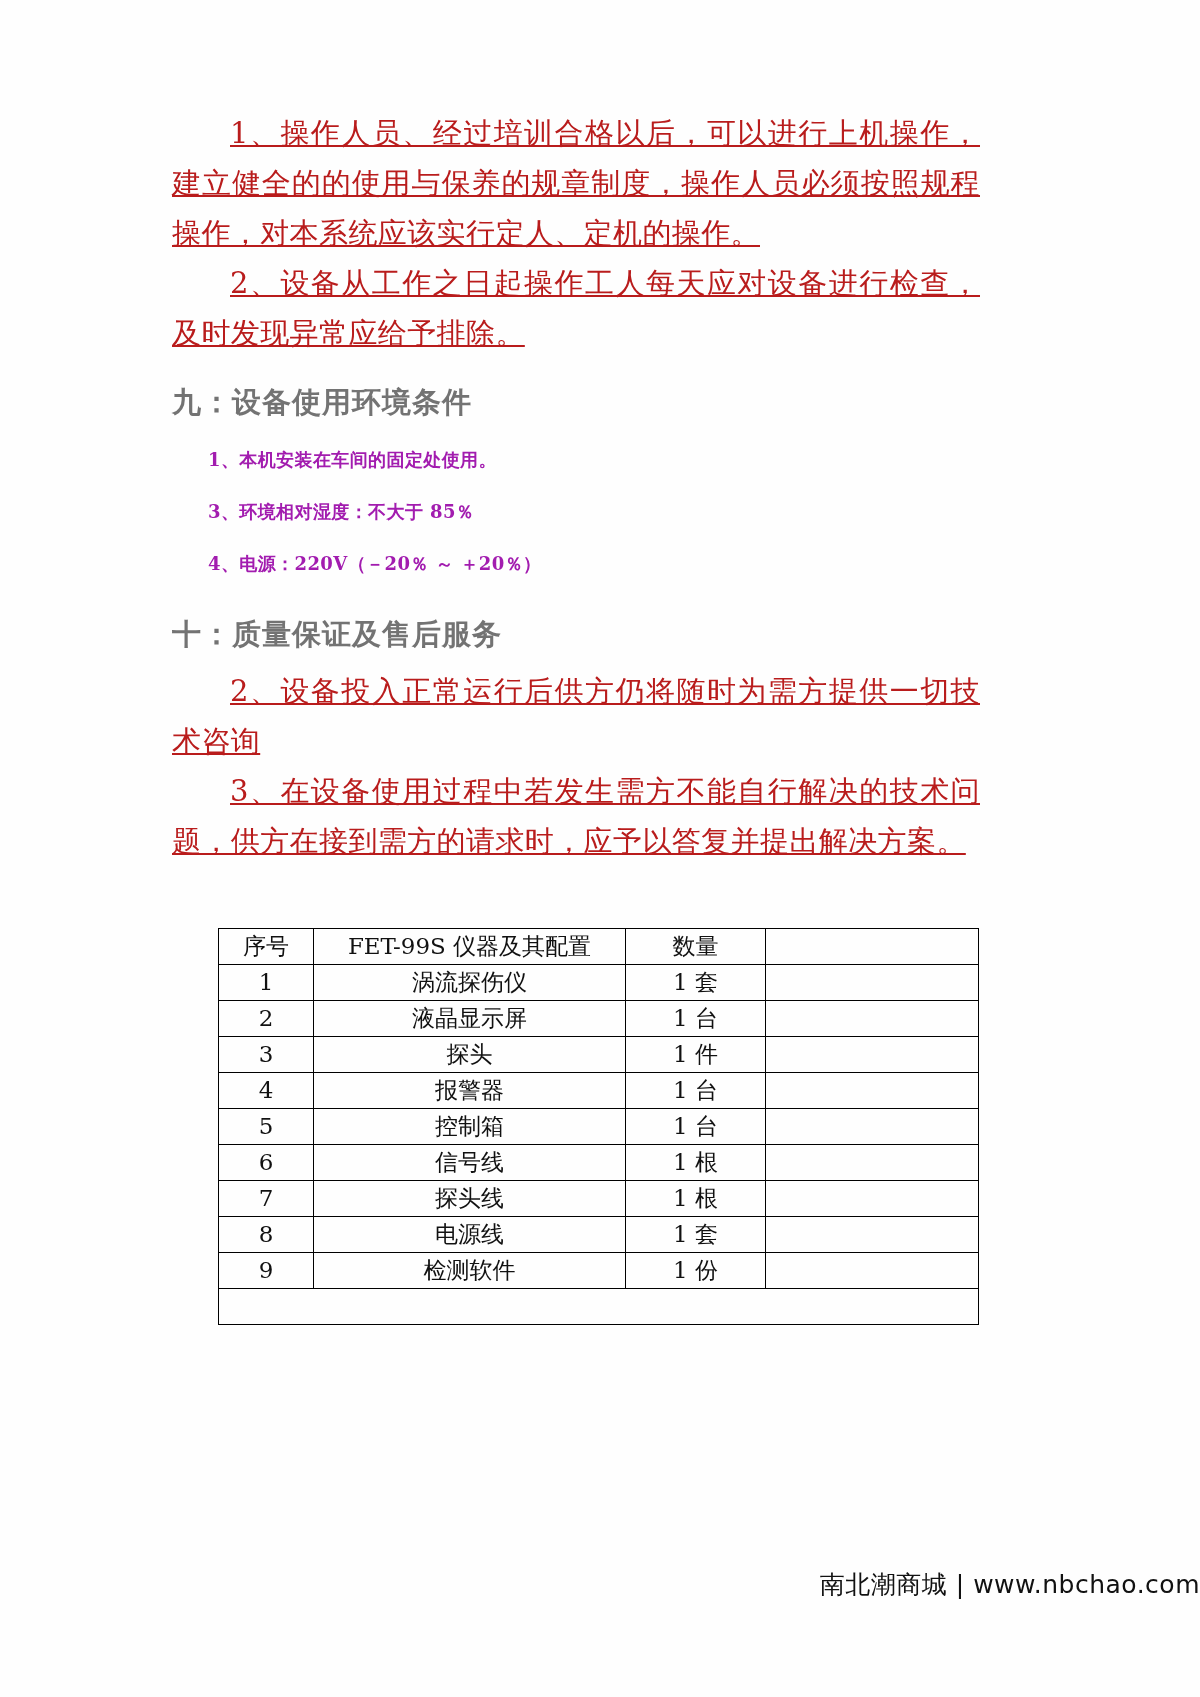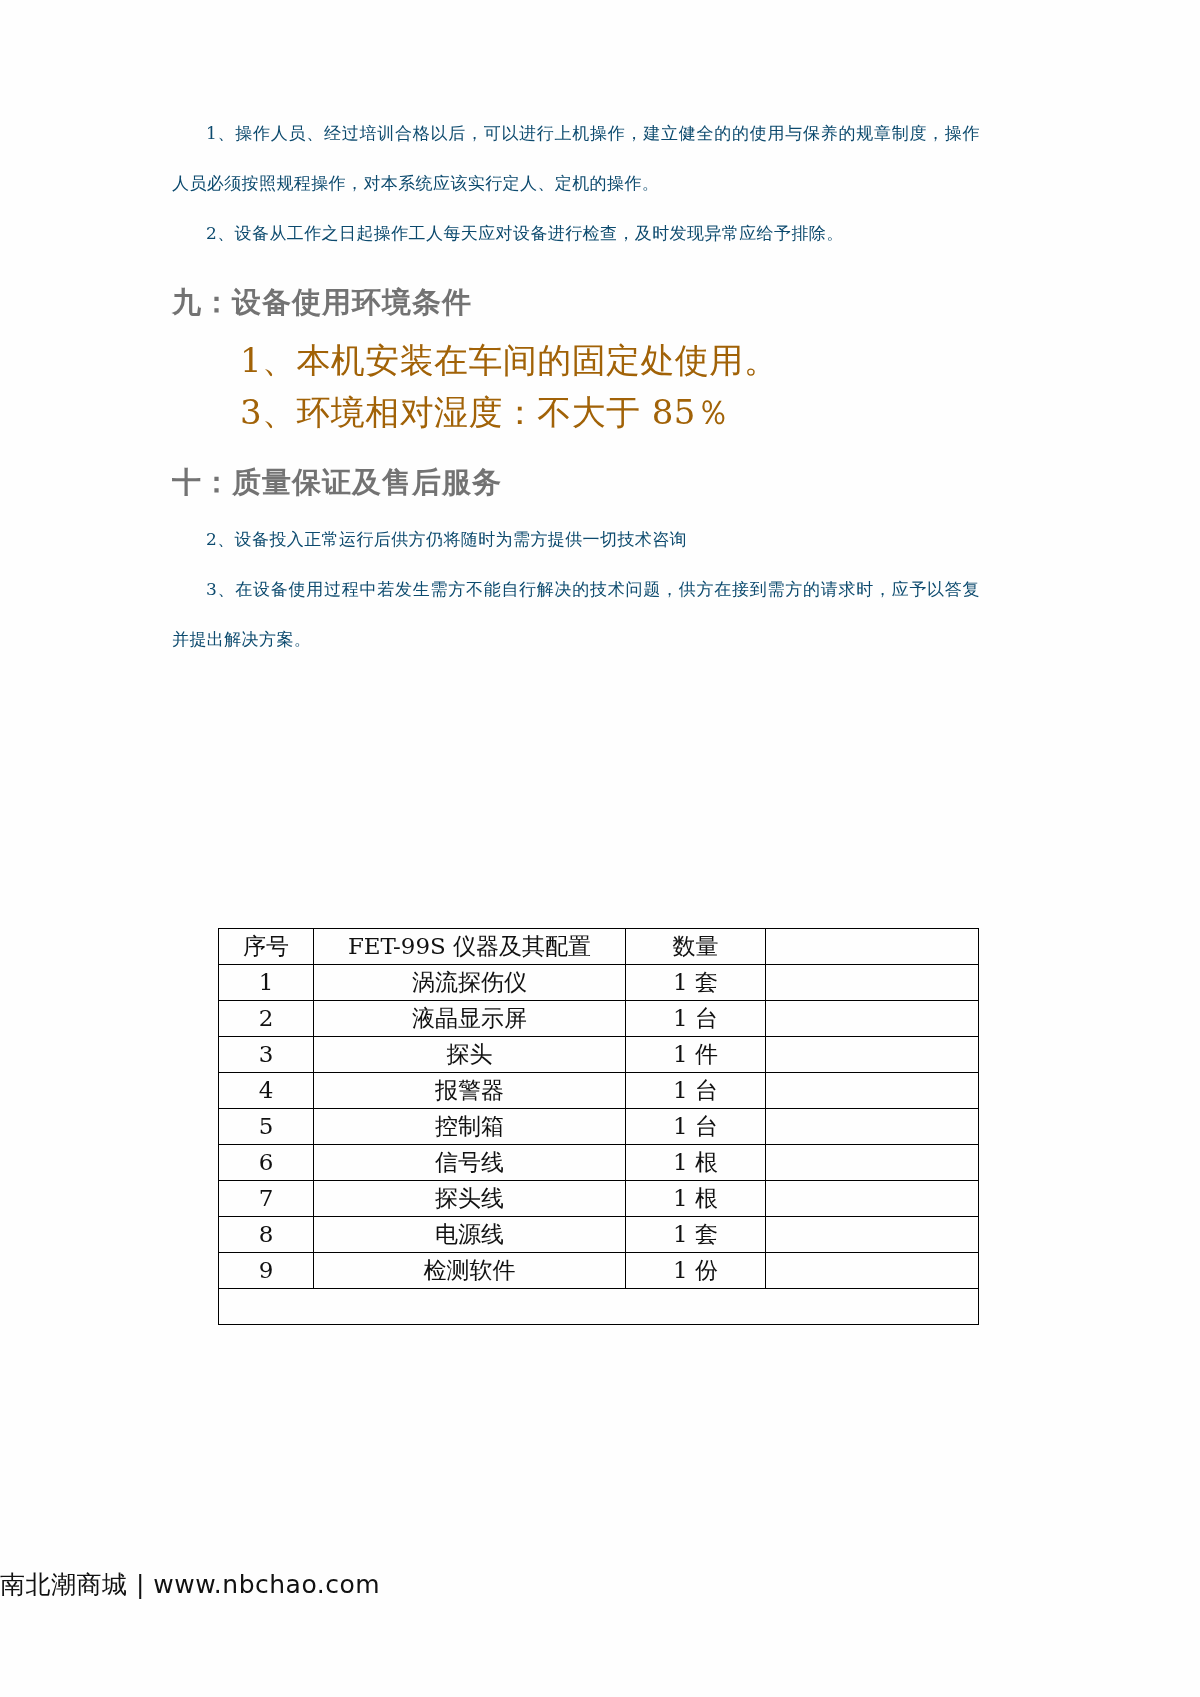--- a/index.html
+++ b/index.html
@@ -27,52 +27,54 @@
 
   .content {
     position: absolute;
     left: 172px;
     top: 108px;
     width: 808px;
   }
 
   
   .para {
-    font-size: 17px;
+    font-size: 29px;
     line-height: 50px;
     text-align: justify;
     text-justify: inter-ideograph;
     text-indent: 2em;
     margin: 0 0 0 0;
     letter-spacing: 0.4px;
-    color: #0c4a6e;
+    color: #b91c1c;
+    text-decoration: underline;
   }
   .para.tight {
     margin-top: 0;
   }
 
   
   .heading {
     font-size: 29px;
     font-weight: bold;
     line-height: 56px;
     margin: 16px 0 4px 0;
     letter-spacing: 1px;
     color: #737373;
     font-family: "DejaVu Sans", "Liberation Sans", sans-serif;
   }
 
   
   .listitem {
-    font-size: 34px;
+    font-size: 18px;
     line-height: 52px;
     text-indent: 2em;
     margin: 0;
     letter-spacing: 0.4px;
-    color: #a16207;
+    color: #a21caf;
+    font-weight: bold;
   }
 
   
   .table-wrap {
     position: absolute;
     left: 218px;
     top: 928px;
     width: 760px;
   }
   table.spec {
@@ -122,21 +124,21 @@
   td.filler {
     height: 46px;
   }
 
   
   .footer {
     position: absolute;
     left: 0;
     top: 1568px;
     width: 1200px;
-    text-align: left;
+    text-align: right;
     font-size: 25px;
     color: #111;
     letter-spacing: 0.5px;
     font-family: "DejaVu Sans", "Liberation Sans", sans-serif;
   }
 </style>
 </head>
 <body>
 
 <div class="page">
@@ -144,20 +146,21 @@
   <div class="content">
 
     <p class="para">1、操作人员、经过培训合格以后，可以进行上机操作，建立健全的的使用与保养的规章制度，操作人员必须按照规程操作，对本系统应该实行定人、定机的操作。</p>
 
     <p class="para tight">2、设备从工作之日起操作工人每天应对设备进行检查，及时发现异常应给予排除。</p>
 
     <h2 class="heading">九：设备使用环境条件</h2>
 
     <p class="listitem">1、本机安装在车间的固定处使用。</p>
     <p class="listitem">3、环境相对湿度：不大于 85％</p>
+    <p class="listitem">4、电源：220V（－20％ ～ ＋20％）</p>
 
     <h2 class="heading">十：质量保证及售后服务</h2>
 
     <p class="para tight">2、设备投入正常运行后供方仍将随时为需方提供一切技术咨询</p>
     <p class="para tight">3、在设备使用过程中若发生需方不能自行解决的技术问题，供方在接到需方的请求时，应予以答复并提出解决方案。</p>
 
   </div>
 
   <div class="table-wrap">
     <table class="spec">

